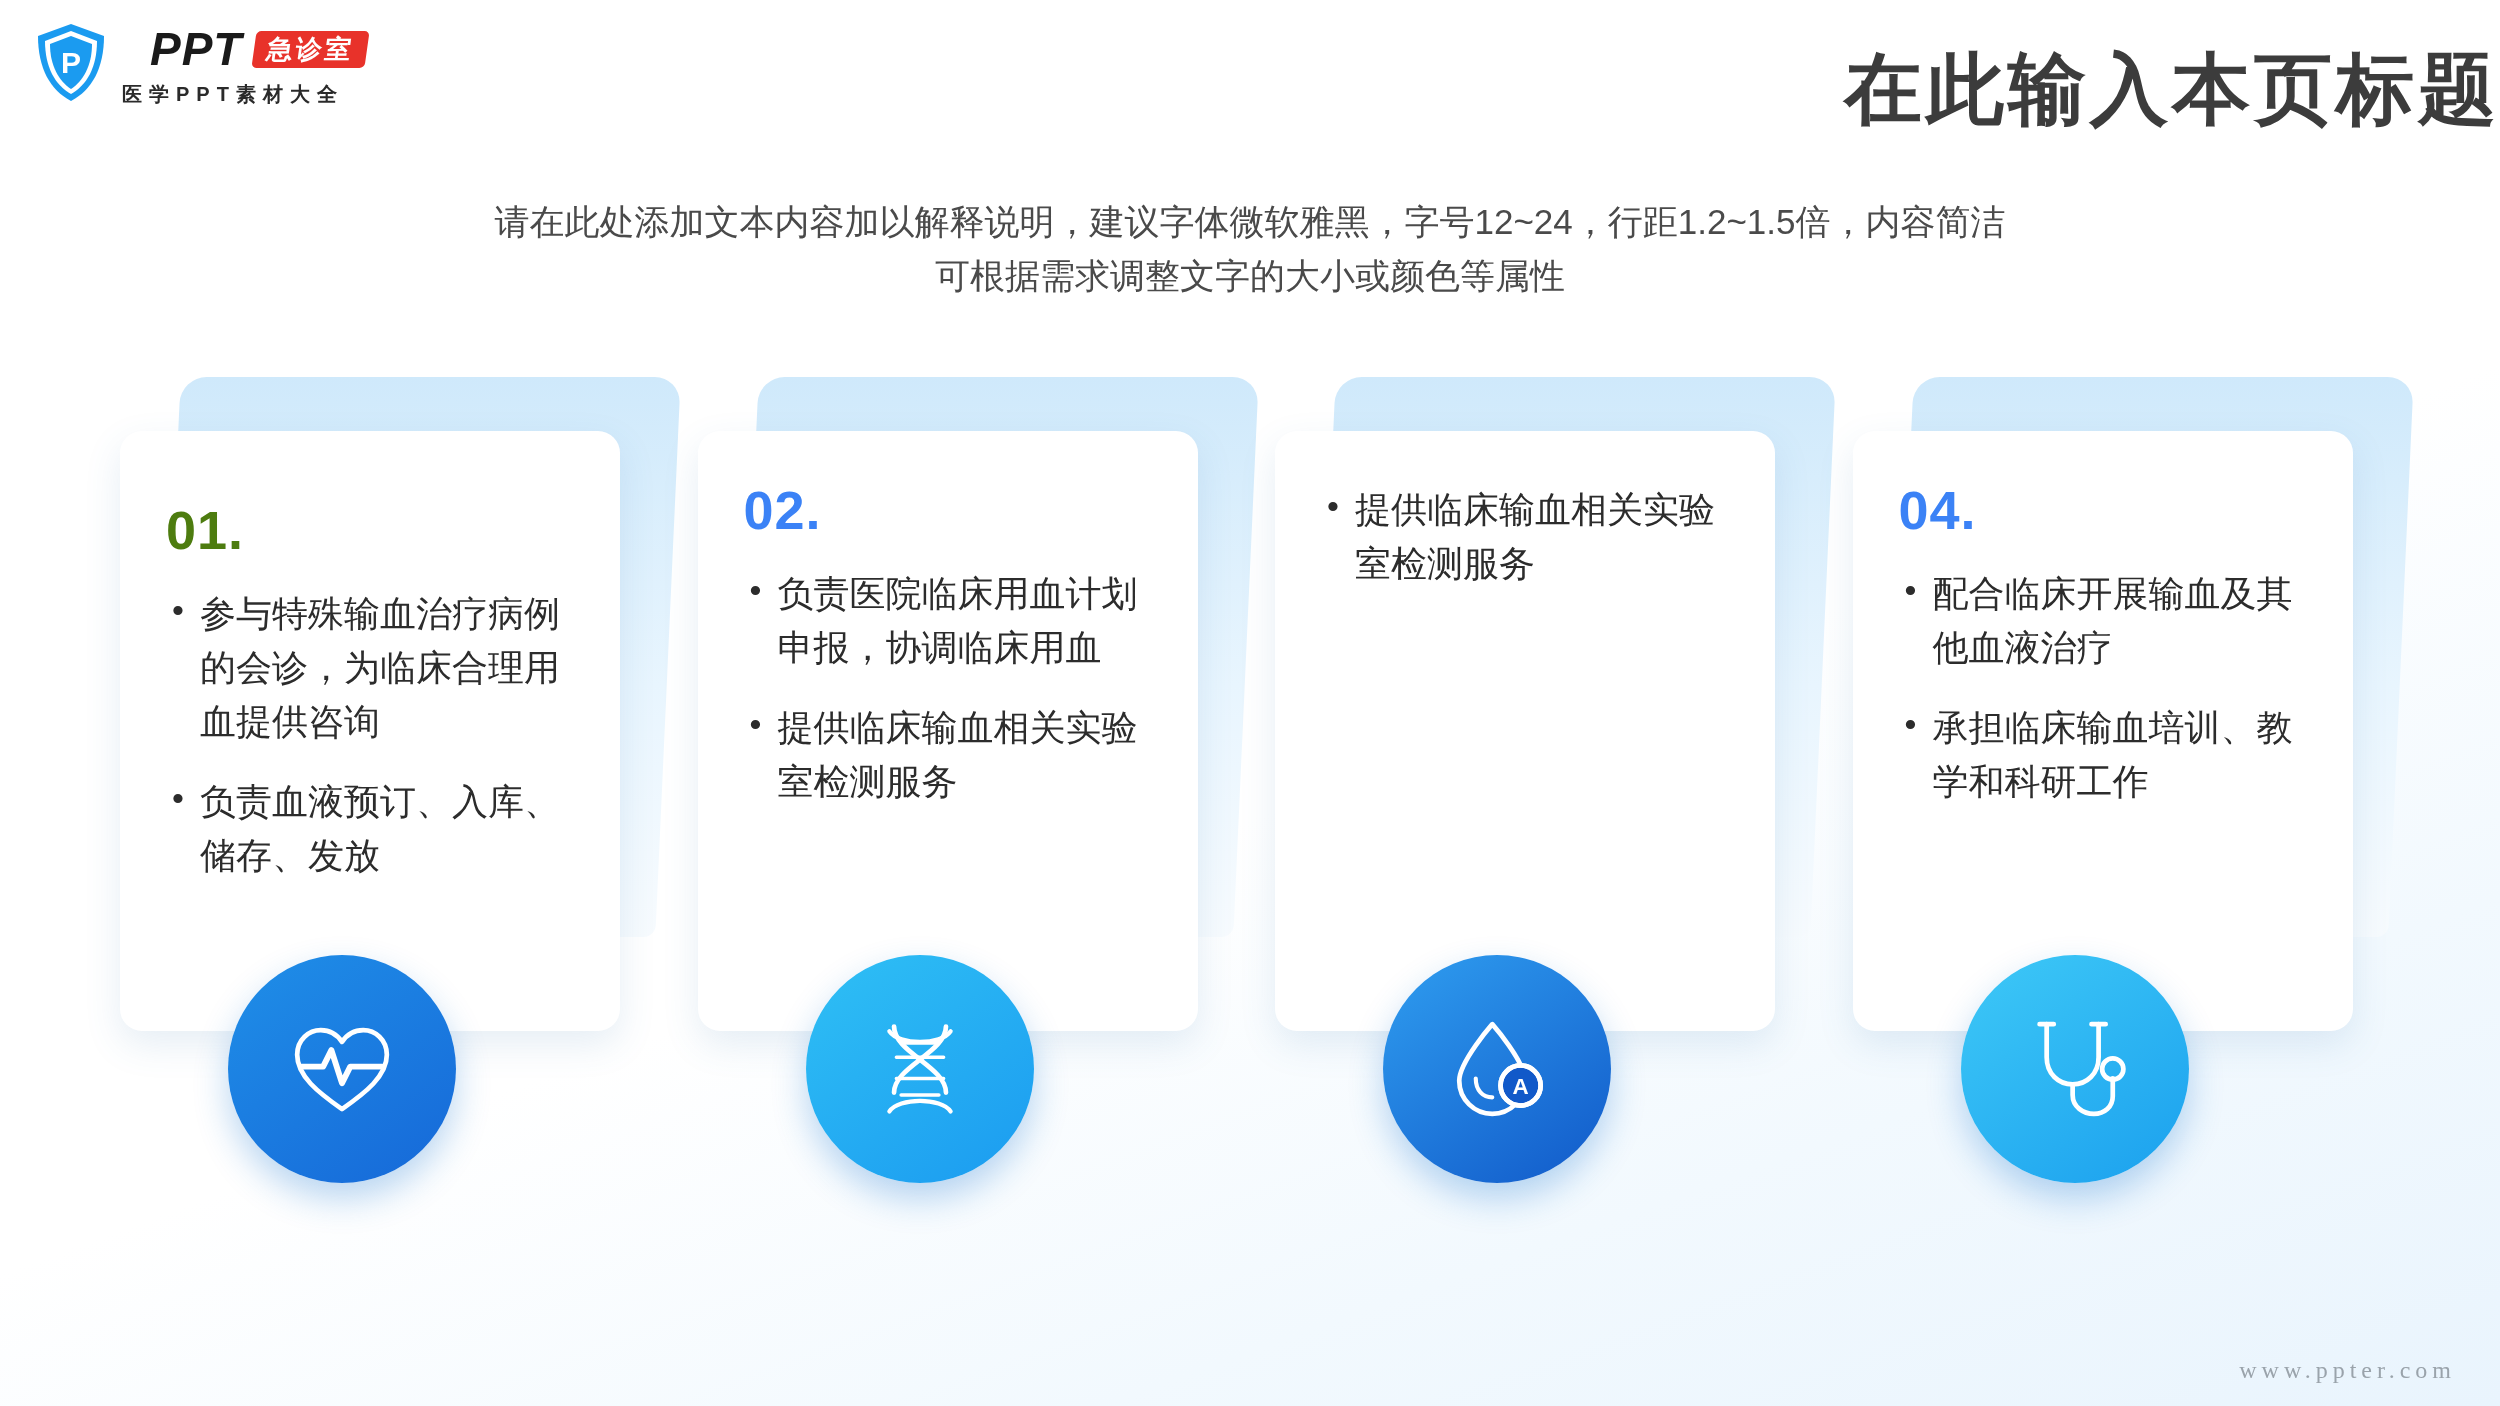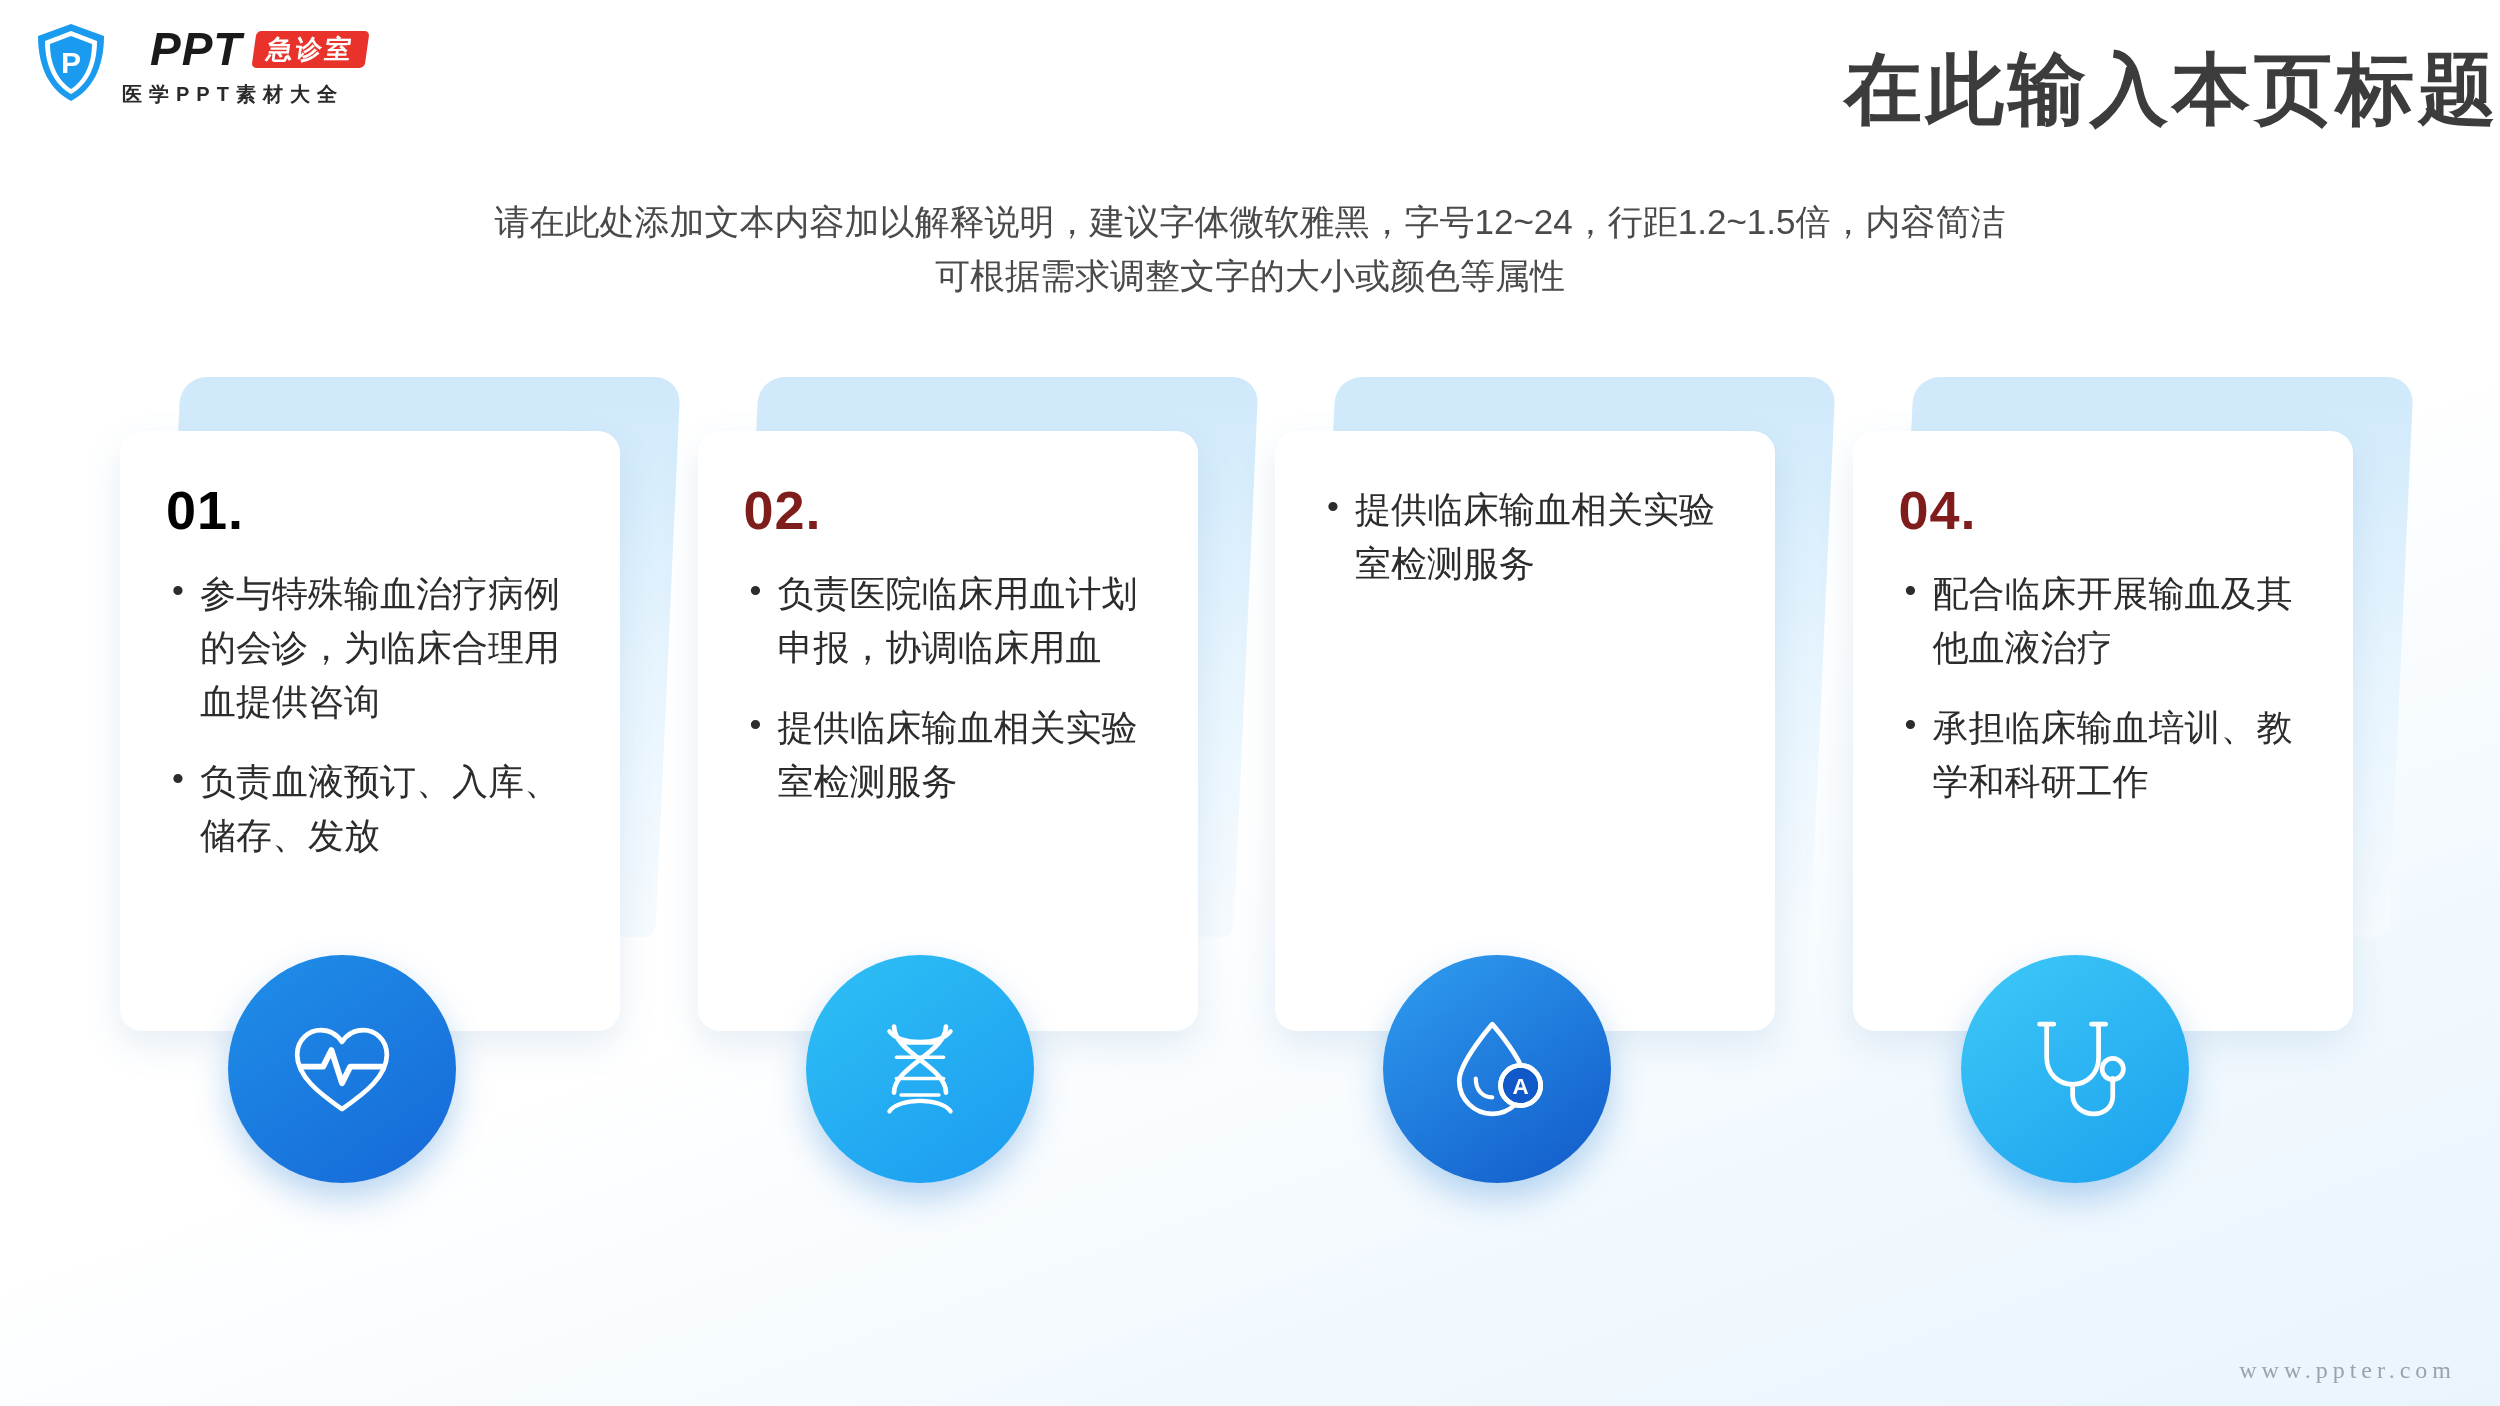--- a/index.html
+++ b/index.html
@@ -113,26 +113,26 @@
     width: 500px;
     height: 600px;
     background: #ffffff;
     border-radius: 22px;
     box-shadow: 0 14px 36px rgba(60,120,180,0.13);
     padding: 52px 34px 0 46px;
   }
   .card-num {
     font-size: 54px;
     font-weight: bold;
-    color: #7f1d1d;
+    color: #3b82f6;
     letter-spacing: 1px;
     line-height: 1;
     margin-bottom: 30px;
   }
-  .card-num.dark { color: #000000; }
+  .card-num.dark { color: #4d7c0f; margin-top: 20px; }
   .bullets { list-style: none; }
   .bullets li {
     position: relative;
     padding-left: 34px;
     font-size: 36px;
     line-height: 1.5;
     color: #2c2c2c;
     margin-bottom: 26px;
   }
   .bullets li::before {

